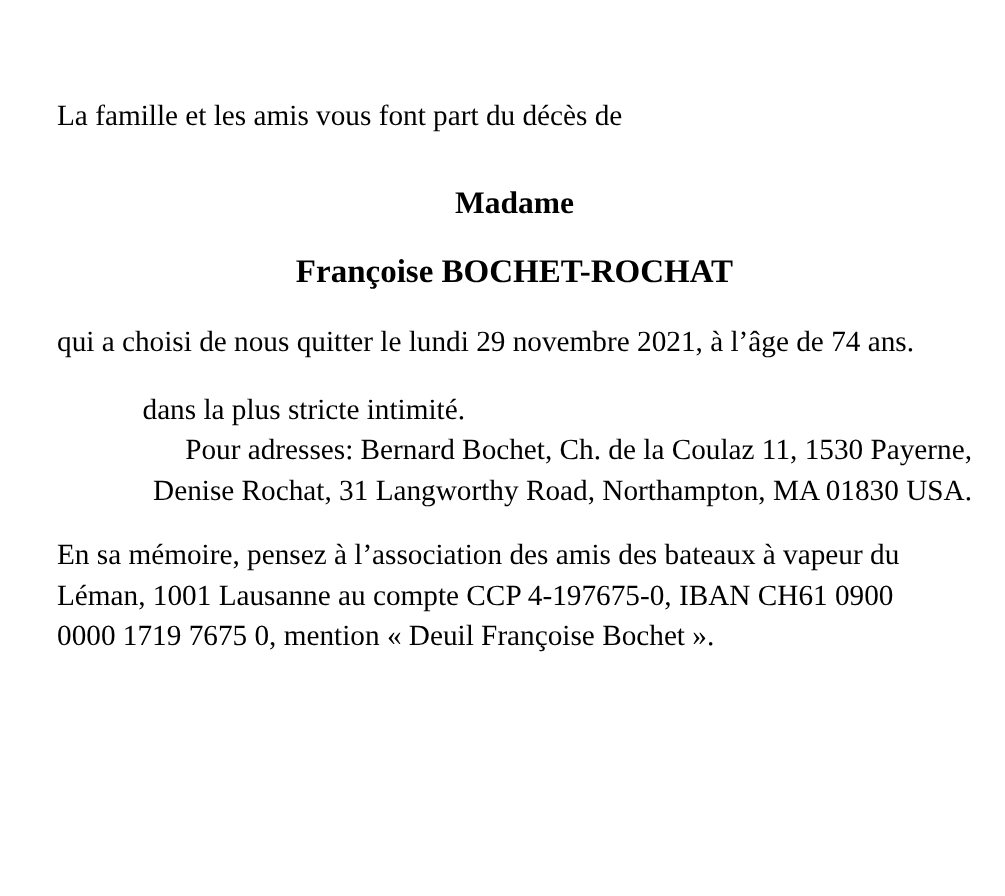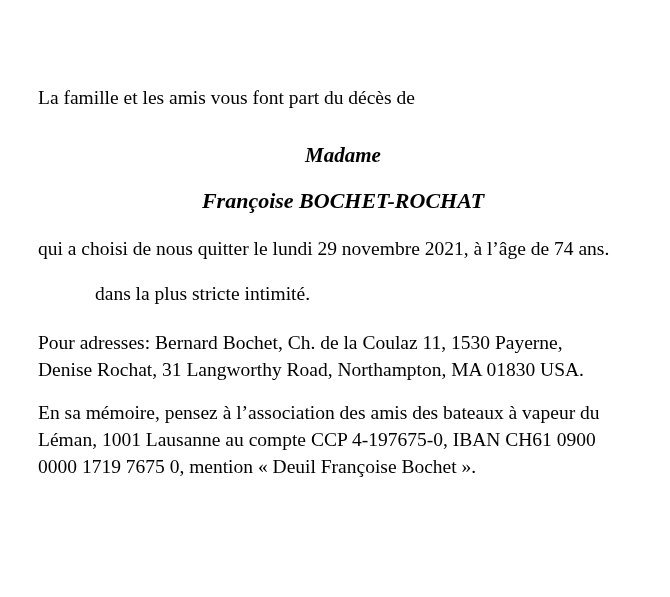--- a/index.html
+++ b/index.html
@@ -13,50 +13,50 @@
     background: #ffffff;
     color: #000000;
     font-family: "Liberation Serif", "DejaVu Serif", serif;
     font-size: 19.5px;
     overflow: hidden;
   }
   .doc {
     box-sizing: border-box;
     width: 670px;
     height: 597px;
-    padding: 84px 22px 0 38px;
+    padding: 64px 22px 0 38px;
   }
   .para {
     line-height: 27px;
     white-space: nowrap;
   }
   .heading {
     text-align: center;
     font-weight: bold;
-    font-style: italic;
   }
   .heading-title {
     margin-top: 30px;
     font-size: 21px;
     line-height: 28px;
   }
   .heading-name {
     margin-top: 17px;
     font-size: 22px;
     line-height: 29px;
   }
   .death-line {
     margin-top: 20px;
   }
   .wishes {
     margin-top: 18px;
     margin-left: 57px;
   }
   .addresses {
-    margin-top: 22px;
+    margin-top: 0;
+    text-align: right;
   }
   .memorial {
     margin-top: 16px;
   }
   .closing {
     margin-top: 16px;
     text-align: center;
   }
   .italic {
   }

